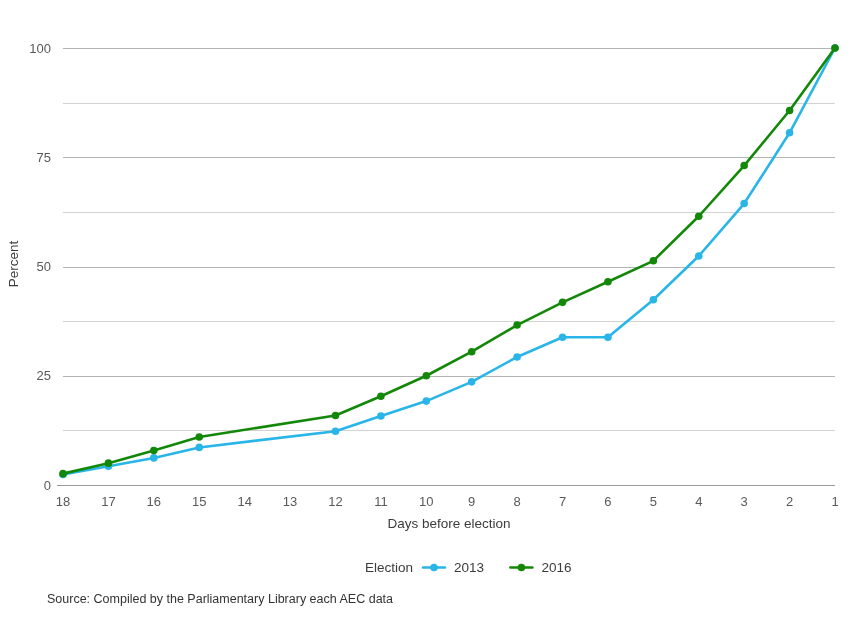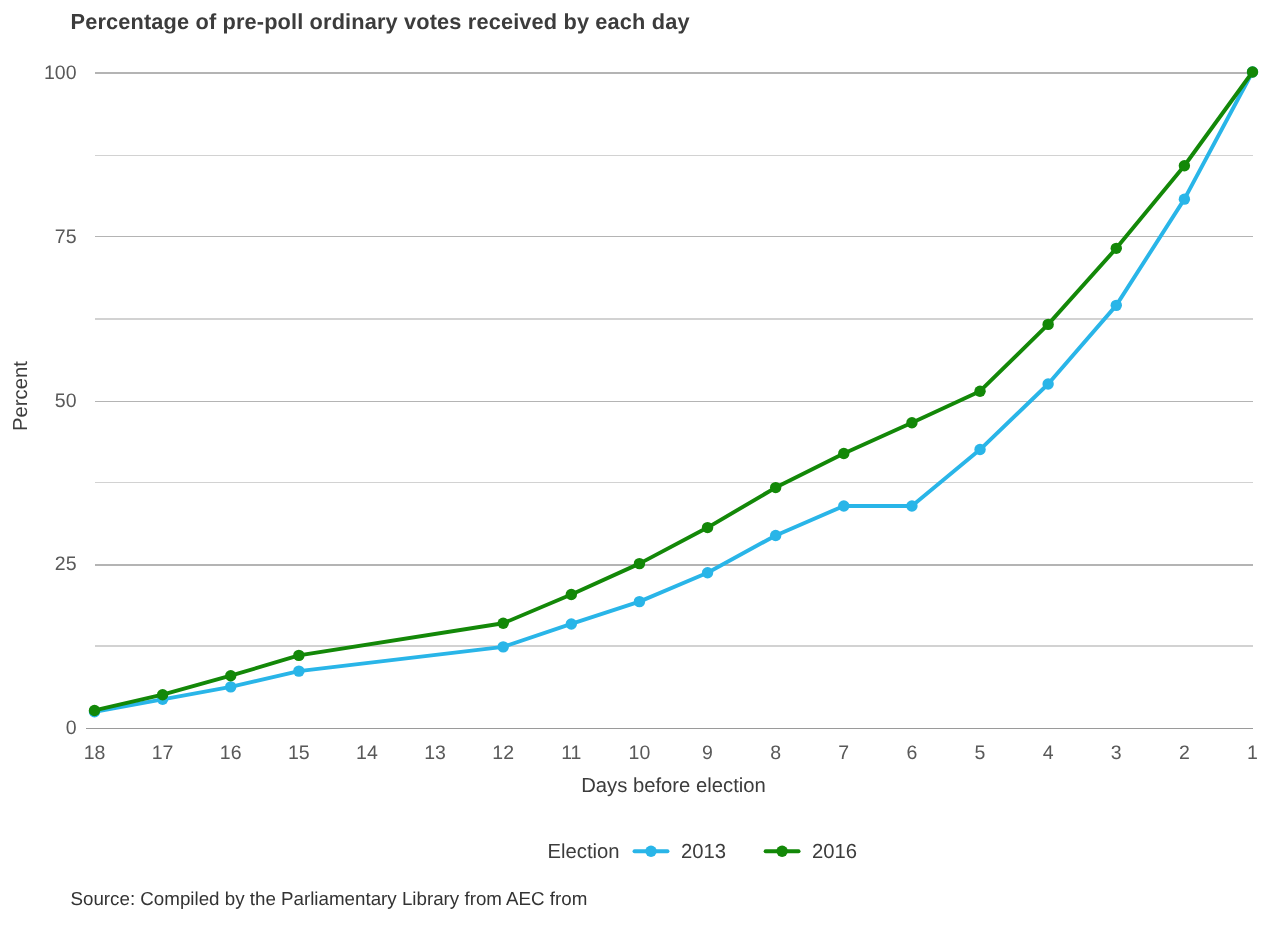--- a/index.html
+++ b/index.html
@@ -86,21 +86,20 @@
     font-size: 12.5px;
     color: #333333;
     white-space: nowrap;
   }
 </style>
 </head>
 <body>
 
 <div id="chart-root">
 
-  <div class="chart-title">Percentage of pre-poll ordinary votes received by each day</div>
 
   <svg id="plot-svg" viewBox="0 0 858 617" preserveAspectRatio="none">
     <g id="g-minor-grid">
         <line x1="63" x2="835" y1="430.5" y2="430.5" class="grid-minor"></line>
         <line x1="63" x2="835" y1="321.5" y2="321.5" class="grid-minor"></line>
         <line x1="63" x2="835" y1="212.5" y2="212.5" class="grid-minor"></line>
         <line x1="63" x2="835" y1="103.5" y2="103.5" class="grid-minor"></line>
       </g>
     <g id="g-major-grid">
         <line x1="63" x2="835" y1="485.5" y2="485.5" class="grid-major"></line>
@@ -189,15 +188,15 @@
           <text x="454" y="572" text-anchor="start" class="legend-text">2013</text>
         </g>
         <g>
           <line x1="510.4" x2="532.4" y1="567.5" y2="567.5" stroke="#138808" stroke-width="2.6" stroke-linecap="round"></line>
           <circle cx="521.4" cy="567.5" r="3.8" fill="#138808"></circle>
           <text x="541.4" y="572" text-anchor="start" class="legend-text">2016</text>
         </g>
       </g>
   </svg>
 
-  <div class="source-note">Source: Compiled by the Parliamentary Library from AEC from</div>
+  <div class="source-note">Source: Compiled by the Parliamentary Library each AEC data</div>
 
 </div>
 
 </body></html>

